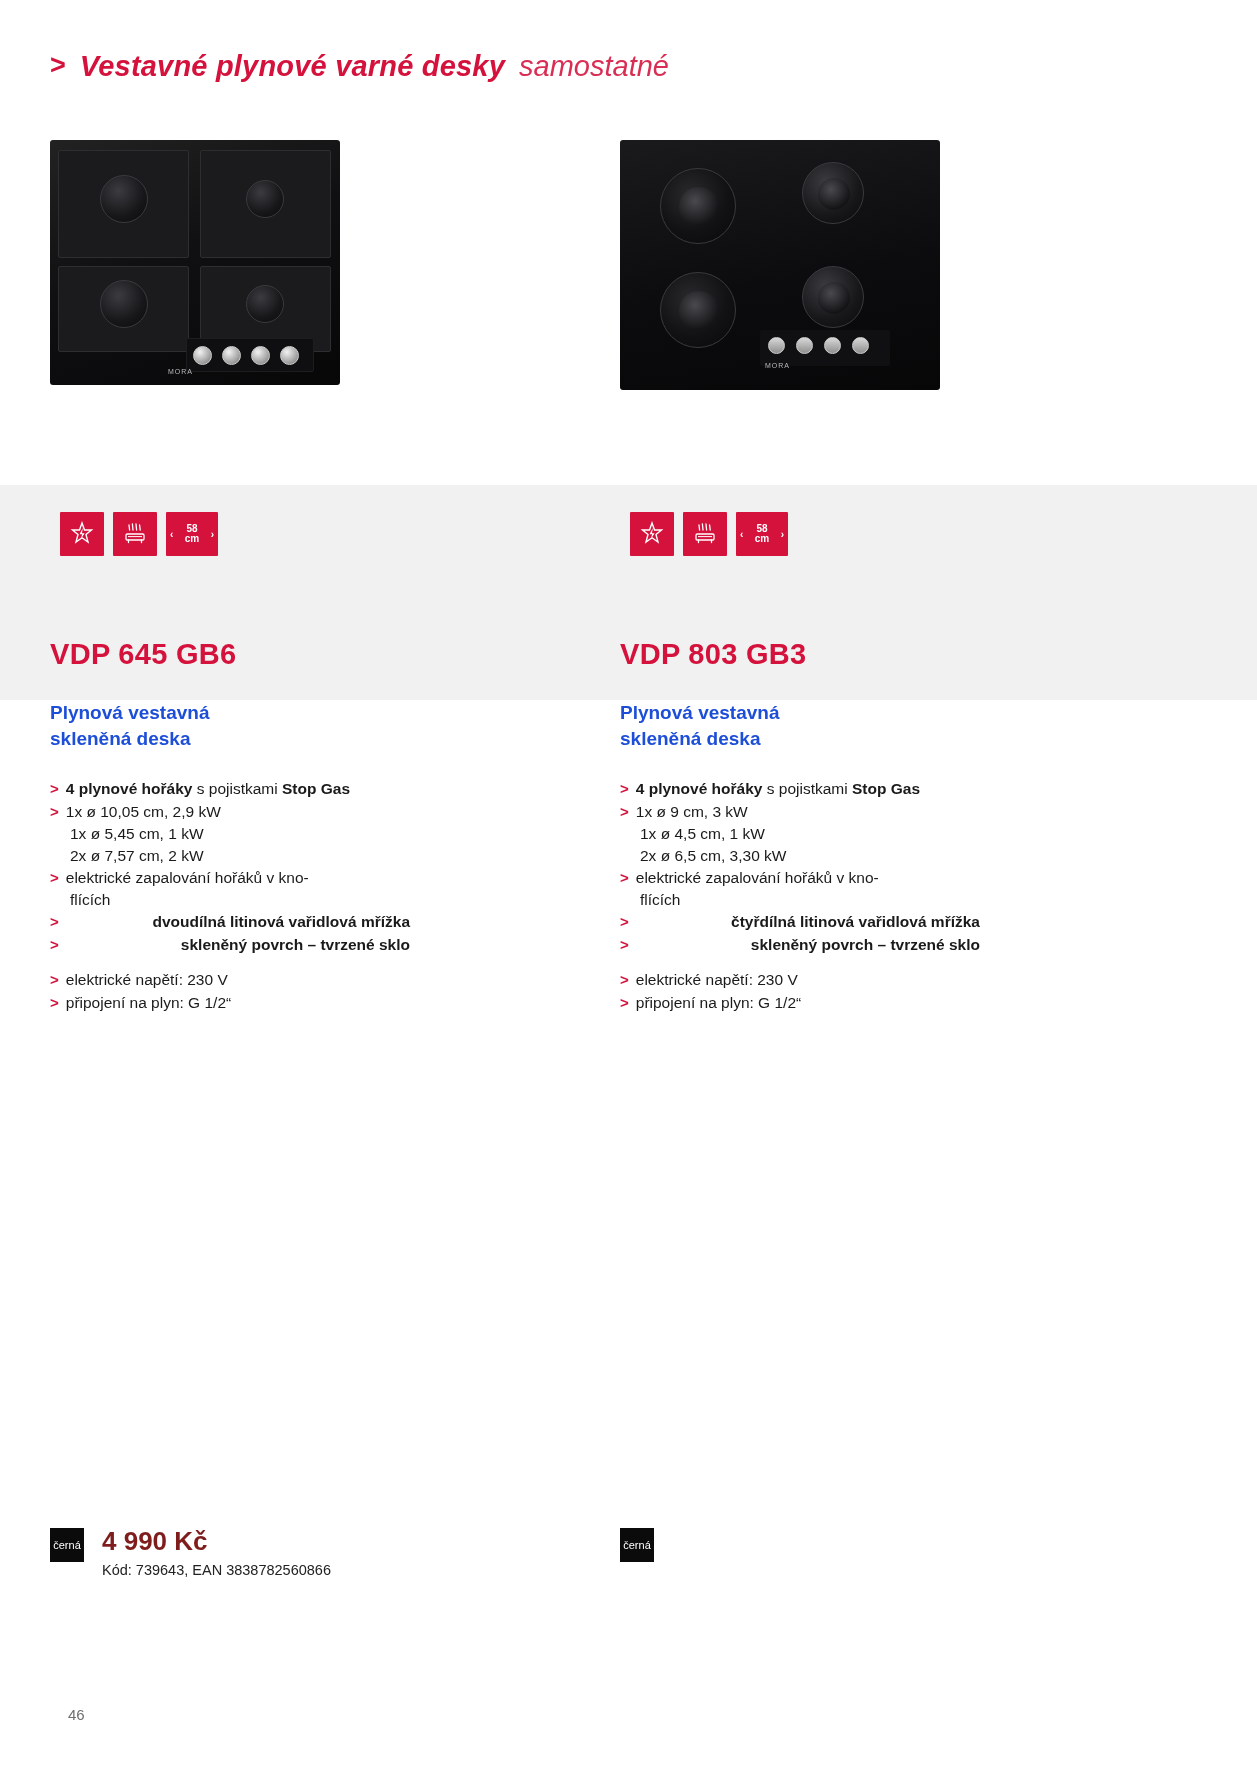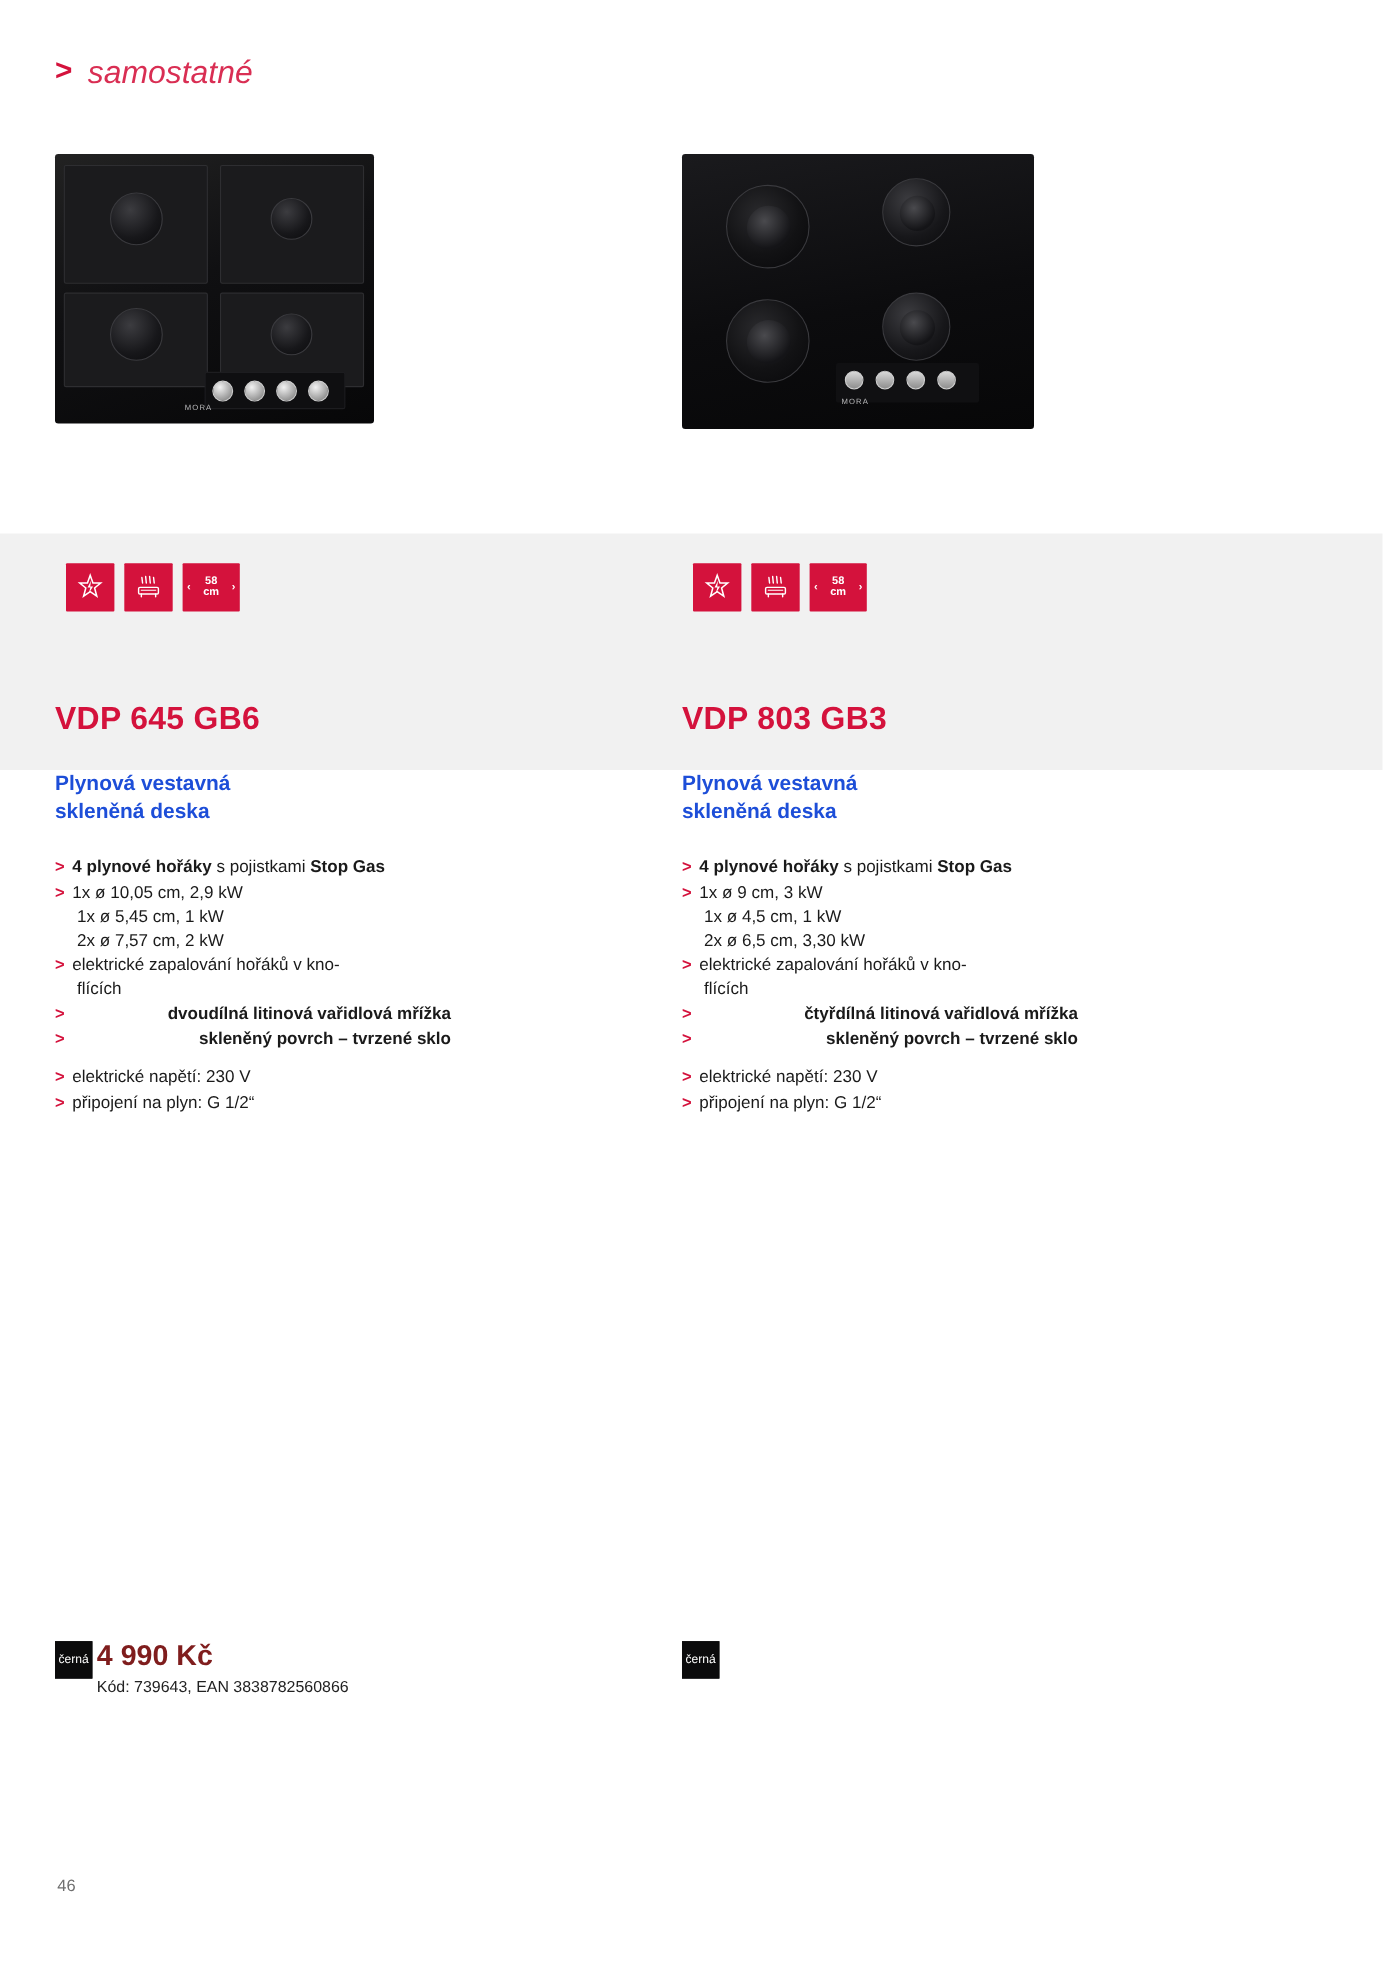--- a/index.html
+++ b/index.html
@@ -198,24 +198,24 @@
   .spec-sub {
     margin-left: 20px;
     font-size: 15.5px;
     line-height: 1.42;
   }
   .bold-row .spec-text { font-weight: bold; text-align: right; }
 
   
   .price-block {
     position: absolute;
-    top: 1492px;
+    top: 1528px;
     display: flex;
     align-items: flex-start;
-    gap: 4px;
+    gap: 18px;
   }
   .color-swatch {
     width: 34px; height: 34px;
     background: #0b0b0c;
     color: #ffffff;
     font-size: 11px;
     display: flex;
     align-items: center;
     justify-content: center;
     border: 1px solid #0b0b0c;
@@ -227,31 +227,32 @@
     color: #7f1d1d;
   }
   .price-code {
     margin-top: 7px;
     font-size: 14.5px;
     color: #222222;
   }
 
   .page-number {
     position: absolute;
-    left: 52px;
+    left: 68px;
     top: 1706px;
     font-size: 15px;
     color: #6f6f6f;
   }
 </style>
 </head>
 <body>
 
 <div class="page-header">
   <span class="header-chevron">&gt;</span>
+  <span class="header-strong">Vestavné plynové varné desky</span>
   <span class="header-light">samostatné</span>
 </div>
 
 <div class="photo hob1">
   <div class="hob-body"></div>
 
   <div class="grate" style="left:8px;  top:10px;  width:131px; height:108px;"></div>
   <div class="grate" style="left:150px; top:10px;  width:131px; height:108px;"></div>
   <div class="grate" style="left:8px;  top:126px; width:131px; height:86px;"></div>
   <div class="grate" style="left:150px; top:126px; width:131px; height:86px;"></div>

